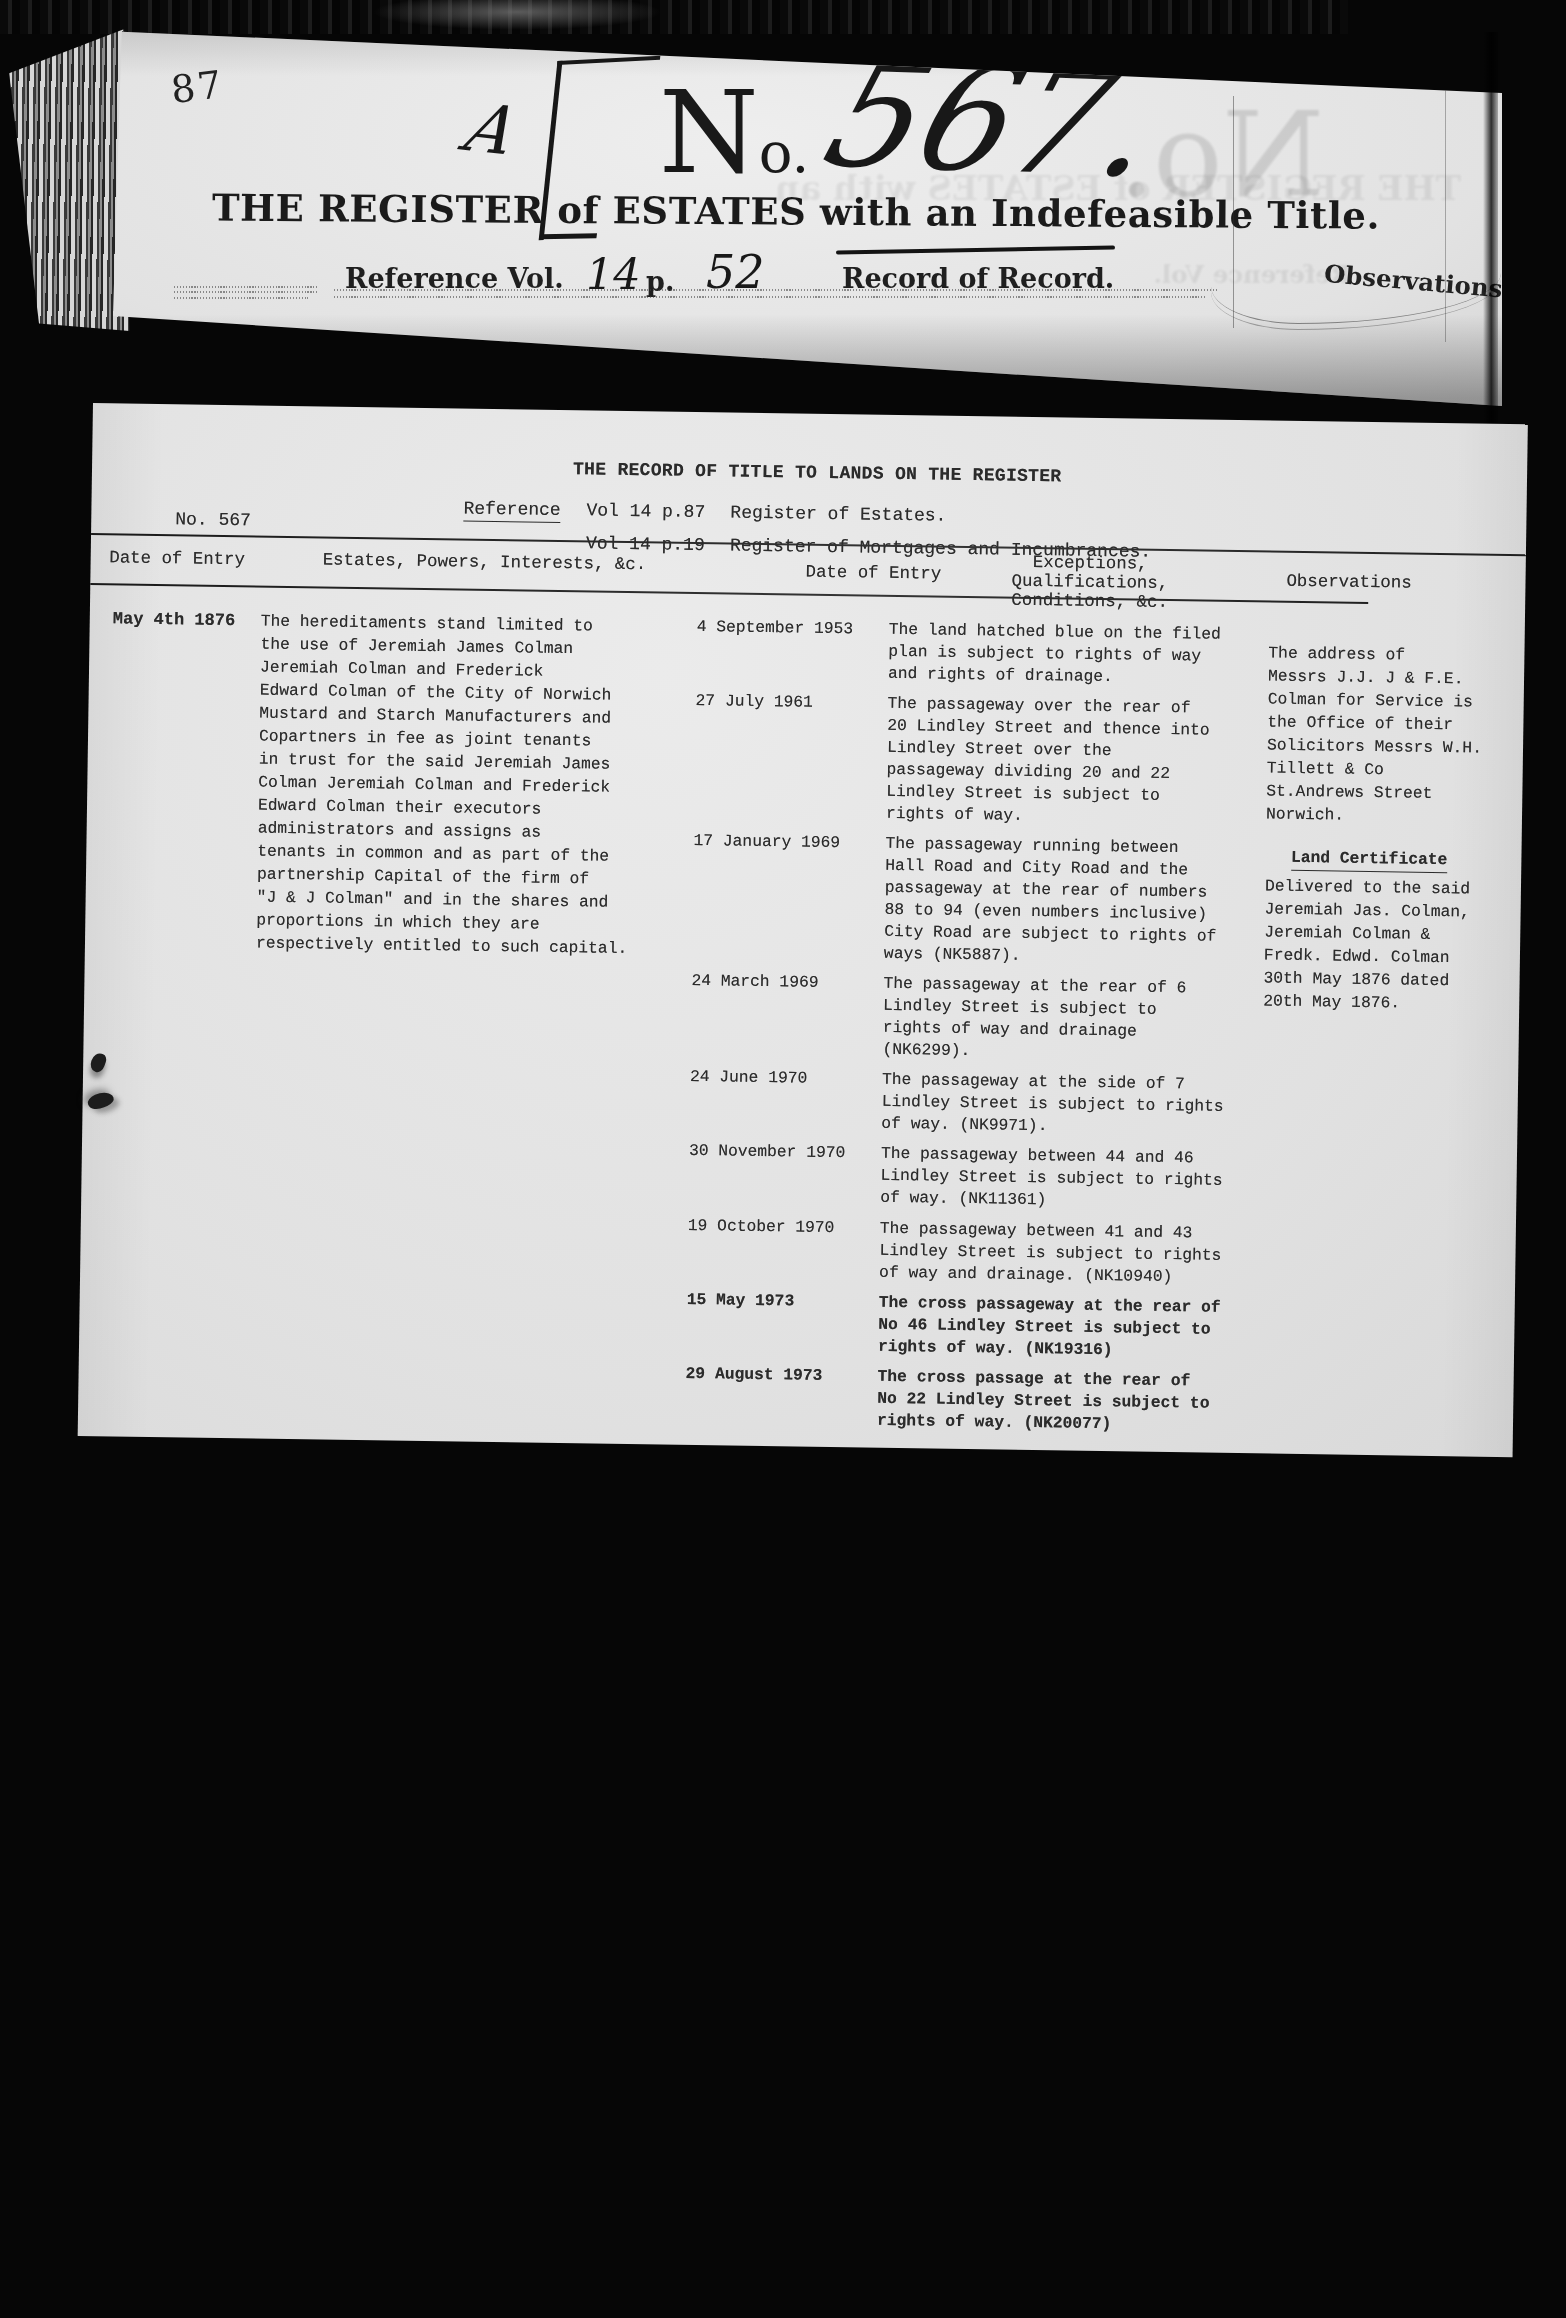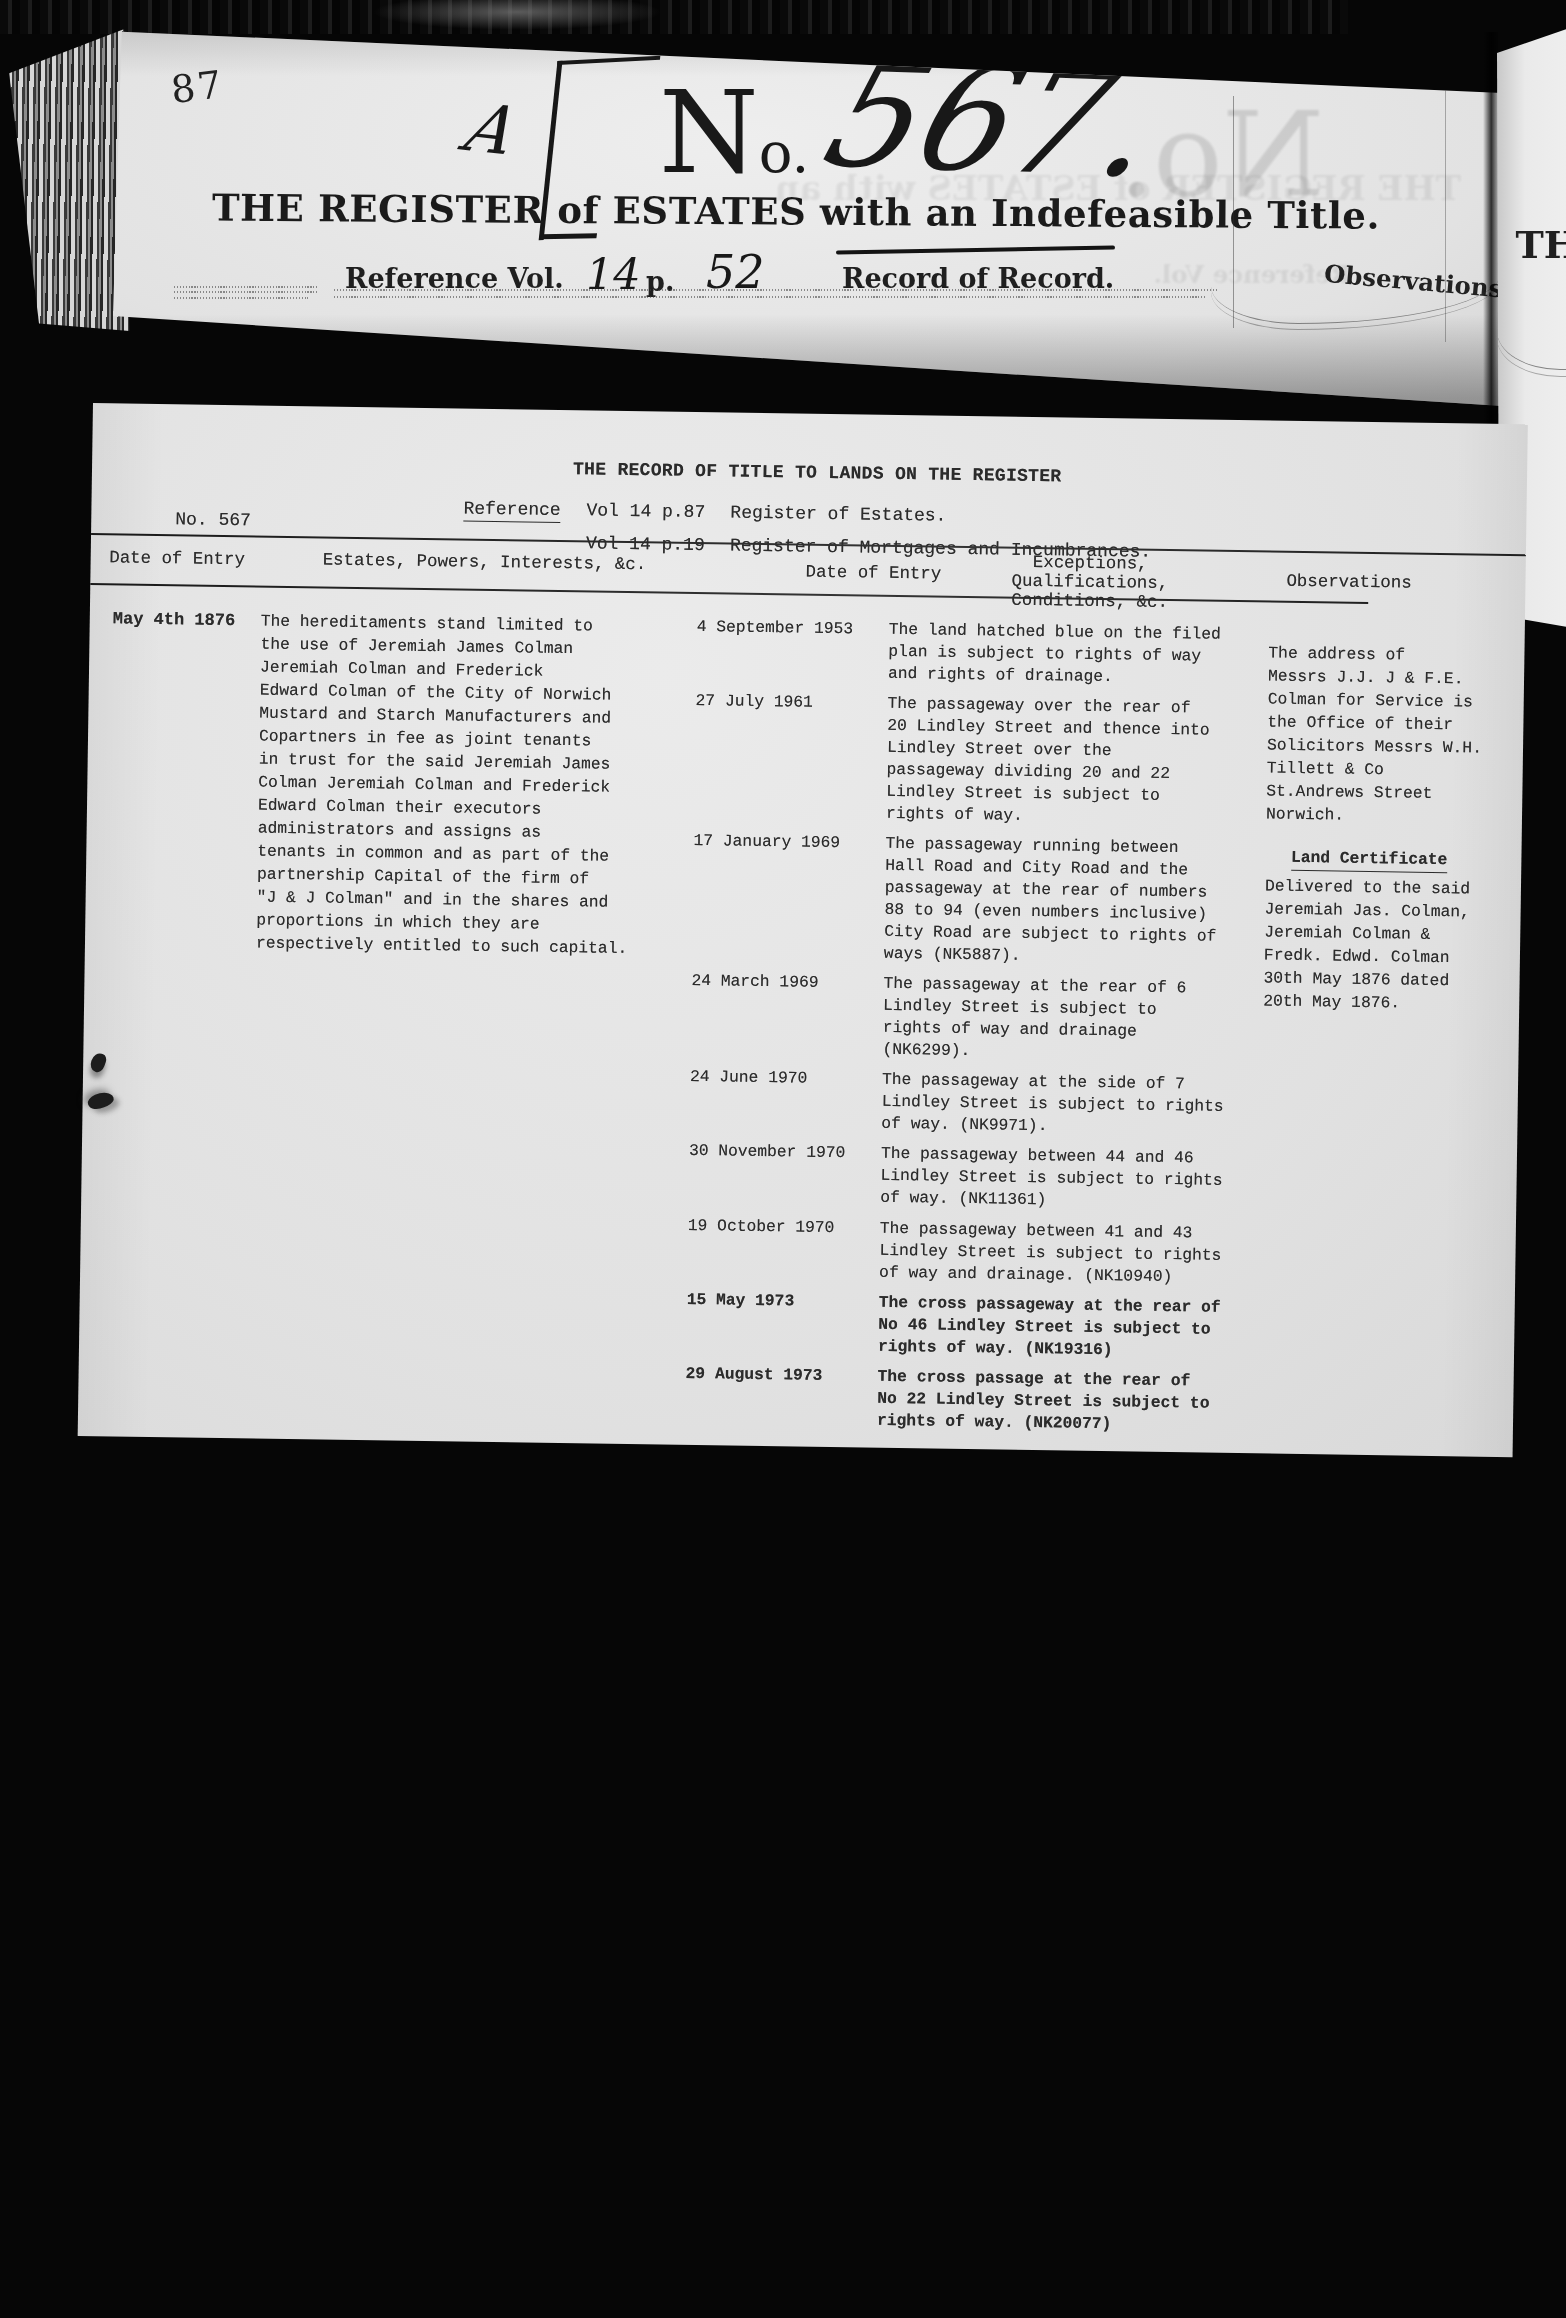--- a/index.html
+++ b/index.html
@@ -140,25 +140,20 @@
     <div class="fine-print fp3"></div>
     <div class="fine-print fp4"></div>
     <div class="fine-print fp5"></div>
     <div class="ghost ghost-no">No.</div>
     <div class="ghost ghost-title">THE REGISTER of ESTATES with an Indefeasible Title.</div>
     <div class="ghost ghost-ref">Reference Vol.</div>
   </div>
 
   <div class="gutter"></div>
 
-  <div class="facing-page">
-    <div class="facing-fragment">TH</div>
-    <div class="facing-curve"></div>
-    <div class="facing-curve c2"></div>
-  </div>
 
   <div class="record-card">
     <div class="card-title typed">THE RECORD OF TITLE TO LANDS ON THE REGISTER</div>
     <div class="card-ref-label typed">Reference</div>
     <div class="card-ref-vol1 typed">Vol 14 p.87</div>
     <div class="card-ref-reg1 typed">Register of Estates.</div>
     <div class="card-ref-vol2 typed">Vol 14 p.19</div>
     <div class="card-ref-reg2 typed">Register of Mortgages and Incumbrances.</div>
     <div class="card-no typed">No. 567</div>
 

